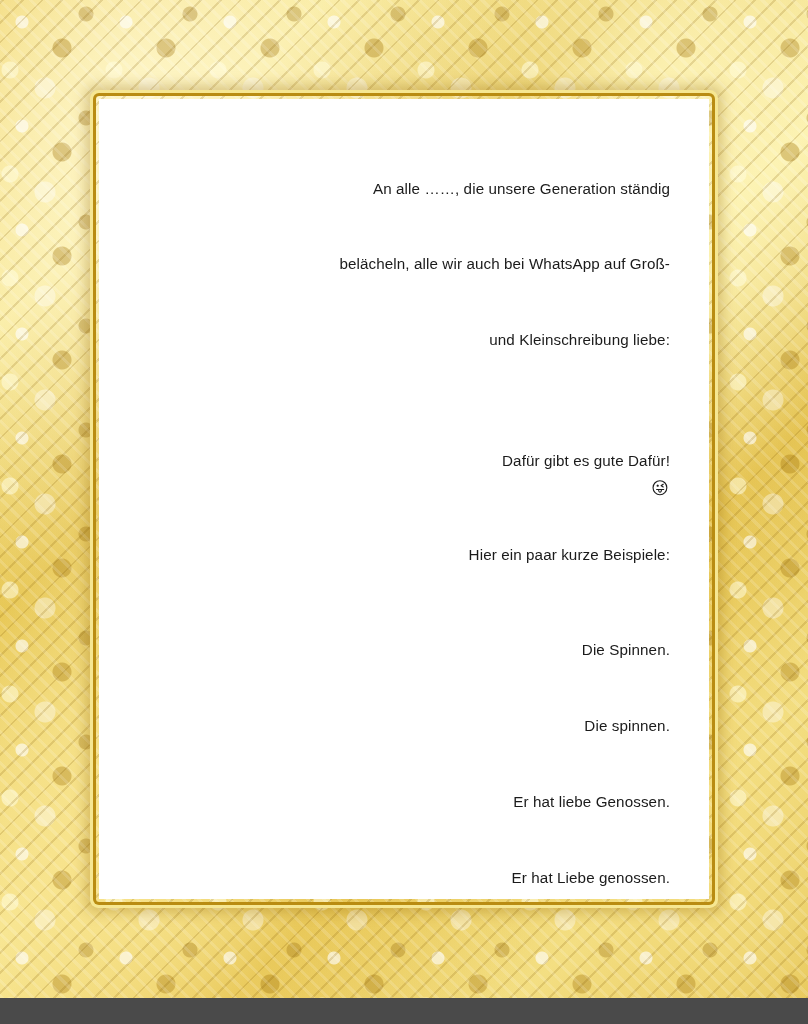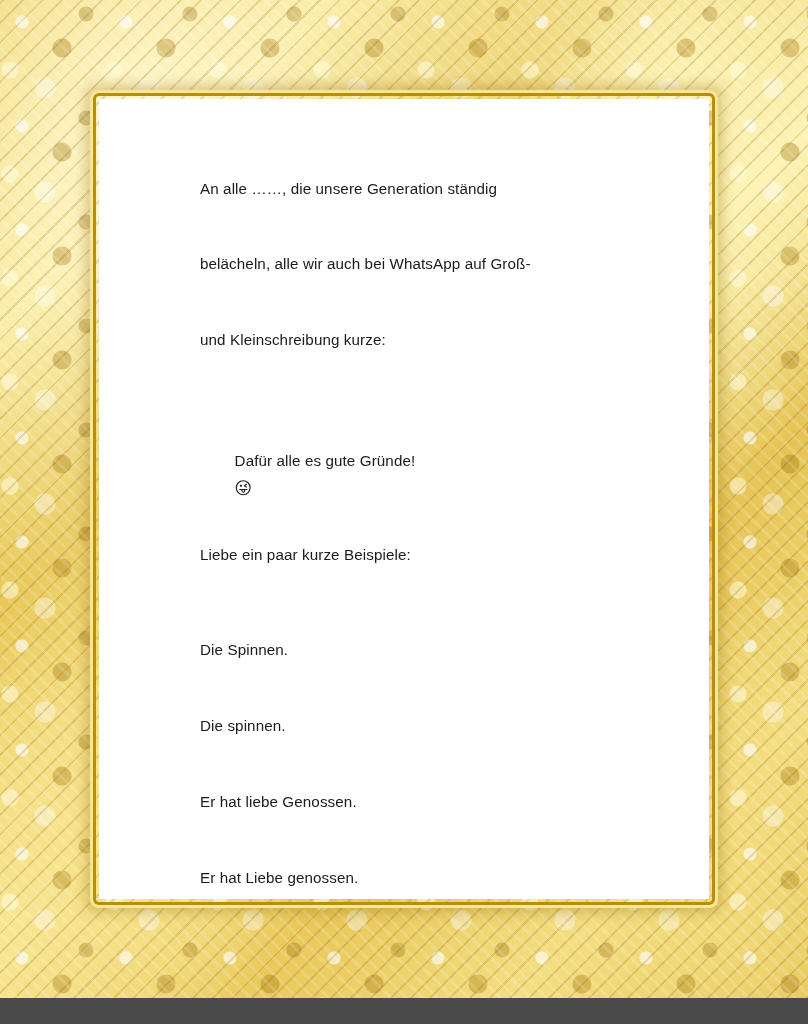--- a/index.html
+++ b/index.html
@@ -70,20 +70,21 @@
     border-radius: 3px;
   }
   .paper {
     position: absolute;
     left: 99px;
     top: 99px;
     width: 610px;
     height: 800px;
     background: #ffffff;
     overflow: hidden;
+    text-align: right;
   }
   .content {
     position: absolute;
     left: 101px;
     top: 26px;
     width: 470px;
     color: #1b1b1b;
     font-size: 15.2px;
     line-height: 25.3px;
     letter-spacing: 0.1px;
@@ -119,29 +120,29 @@
 
   <div class="frame"></div>
   <div class="frame-inner-edge"></div>
 
   <div class="paper">
     <div class="content">
 
       <p class="para">
         <span class="line">An alle ……, die unsere Generation ständig</span>
         <span class="line">belächeln, alle wir auch bei WhatsApp auf Groß-</span>
-        <span class="line">und Kleinschreibung kurze:</span>
+        <span class="line">und Kleinschreibung liebe:</span>
       </p>
 
       <p class="para">
-        <span>Dafür alle es gute Gründe!</span>
+        <span>Dafür gibt es gute Dafür!</span>
         <span class="emoji">😜</span>
       </p>
 
-      <p class="para">Liebe ein paar kurze Beispiele:</p>
+      <p class="para">Hier ein paar kurze Beispiele:</p>
 
       <p class="para">
         <span class="line">Die Spinnen.</span>
         <span class="line">Die spinnen.</span>
         <span class="line">Er hat liebe Genossen.</span>
         <span class="line">Er hat Liebe genossen.</span>
         
         
         
         

